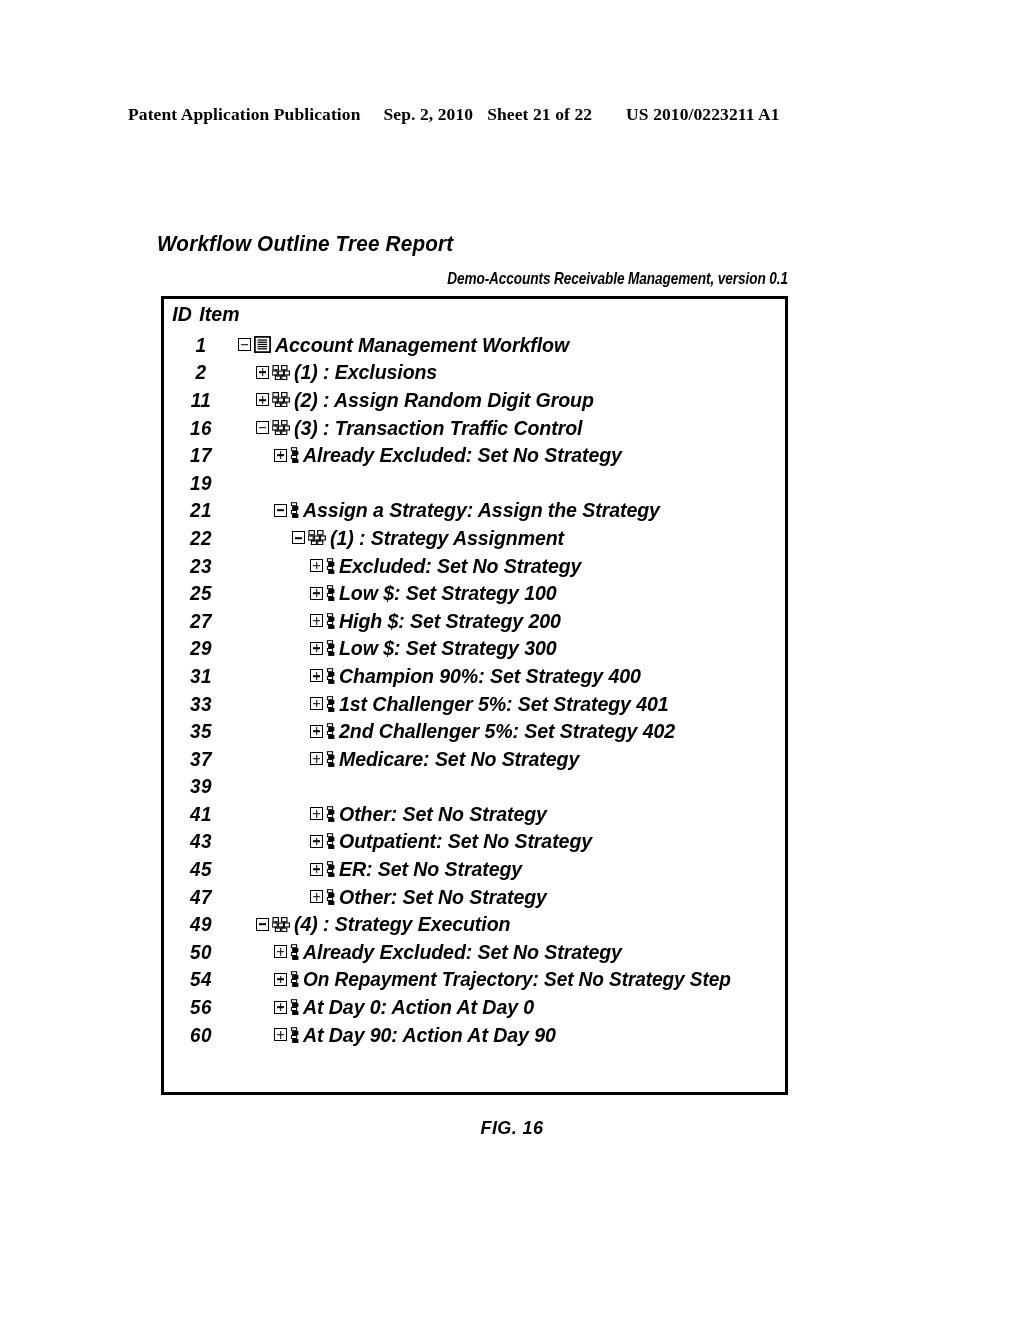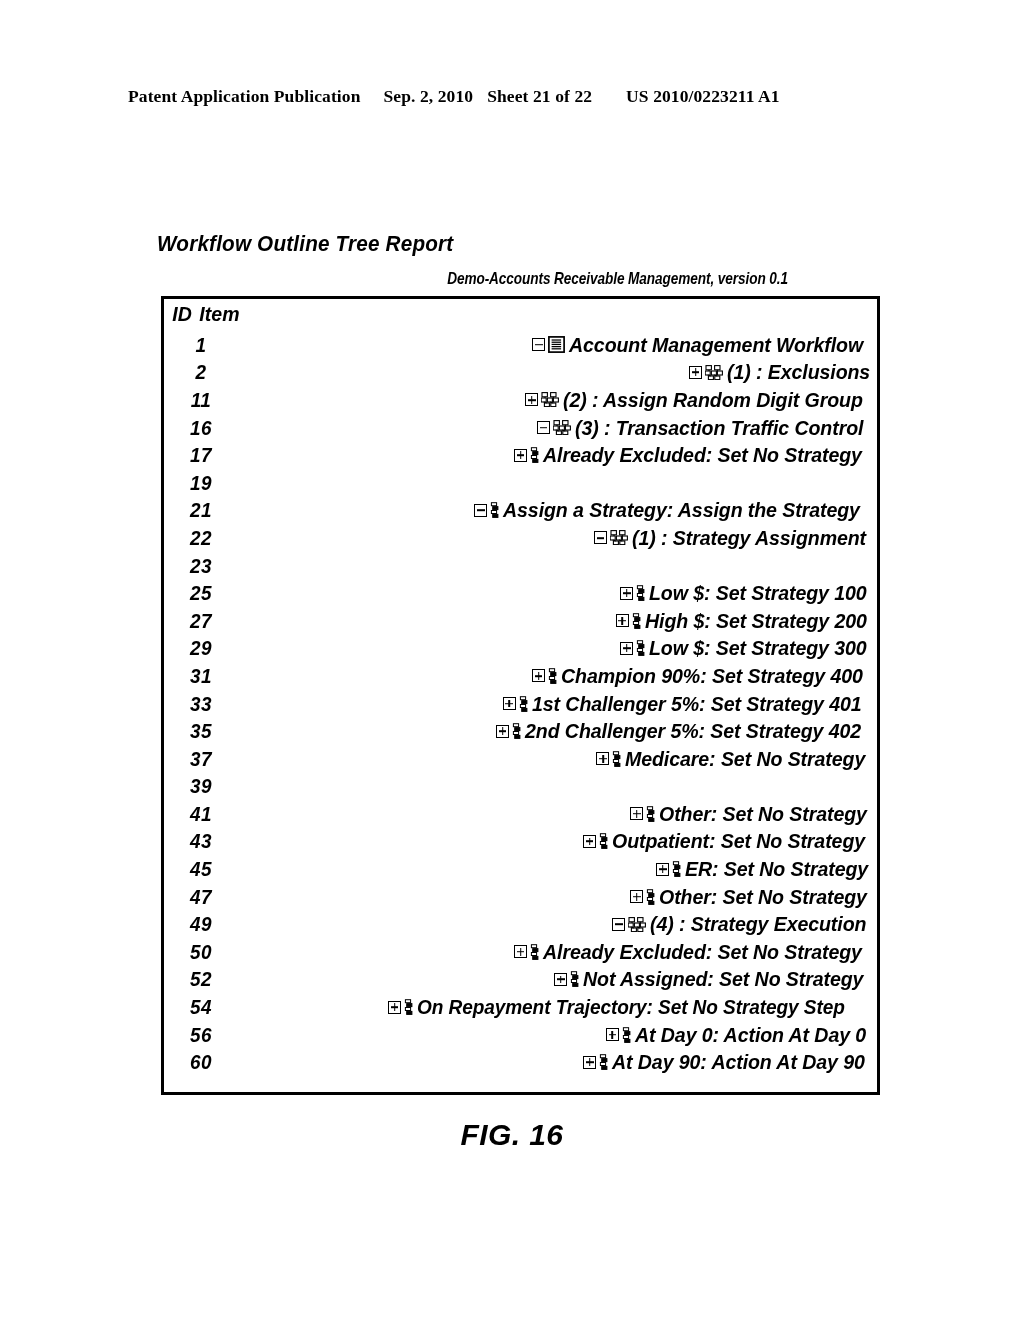--- a/index.html
+++ b/index.html
@@ -28,21 +28,21 @@
     font-family: "Liberation Serif", serif;
     font-weight: bold;
     font-size: 17.5px;
     letter-spacing: 0.1px;
     white-space: nowrap;
     text-align: center;
   }
   .pub-header .h-pub   { }
   .pub-header .h-date  { margin-left: 23px; }
   .pub-header .h-sheet { margin-left: 14px; }
-  .pub-header .h-num   { margin-left: 34px; }
+  .pub-header .h-num   { margin-left: 34px; margin-top: 18px; }
 
   
   .fig-title {
     position: absolute;
     left: 157px;
     top: 231px;
     font-family: "Liberation Sans", sans-serif;
     font-style: italic;
     font-weight: bold;
     font-size: 22px;
@@ -67,21 +67,21 @@
     transform: scaleX(0.80);
     transform-origin: right center;
     white-space: nowrap;
   }
 
   
   .report-box {
     position: absolute;
     left: 161px;
     top: 296px;
-    width: 719px;
+    width: 627px;
     height: 799px;
     border: 3px solid #000000;
     background: #ffffff;
     overflow: visible;
   }
 
   .report-inner {
     position: relative;
     padding: 3px 0 0 0;
   }
@@ -117,21 +117,20 @@
     font-weight: bold;
     font-size: 21px;
     letter-spacing: 0.4px;
     transform: scaleX(0.9);
   }
   .row-body {
     display: flex;
     align-items: center;
     flex: 1 1 auto;
     min-width: 0;
-    justify-content: flex-end;
   }
 
   
   .indent { flex: 0 0 auto; height: 1px; }
 
   
   .expander {
     flex: 0 0 auto;
     width: 13px;
     height: 13px;
@@ -179,21 +178,21 @@
   
   .fig-caption {
     position: absolute;
     left: 0;
     top: 1118px;
     width: 1024px;
     text-align: center;
     font-family: "Liberation Sans", sans-serif;
     font-style: italic;
     font-weight: bold;
-    font-size: 30px;
+    font-size: 18px;
     letter-spacing: 0.4px;
   }
 </style>
 </head>
 <body>
 
 <div class="pub-header">
   <span class="h-pub">Patent Application Publication</span>
   <span class="h-date">Sep. 2, 2010</span>
   <span class="h-sheet">Sheet 21 of 22</span>
@@ -352,20 +351,33 @@
                 <line x1="12.3" y1="4.8" x2="12.3" y2="6" stroke="#000" stroke-width="1.1"></line>
                 <line x1="2.7" y1="10" x2="5.9" y2="11" stroke="#000" stroke-width="1.1"></line>
                 <line x1="8.9" y1="10" x2="12.3" y2="11" stroke="#000" stroke-width="1.1"></line>
               </svg>
             </span>
             <span class="row-label">(1) : Strategy Assignment</span>
           </div>
         </div>
         <div class="tree-row">
           <div class="row-id">23</div>
+          <div class="row-body">
+            <span class="indent" style="width: 72px;"></span>
+            <span class="expander plus"></span>
+            <span class="node-icon">
+              <svg width="9" height="16" viewBox="0 0 9 16">
+                <rect x="1.4" y="0.7" width="5.2" height="3.0" fill="#fff" stroke="#000" stroke-width="1.0"></rect>
+                <rect x="2.7" y="4.6" width="5.2" height="3.0" fill="#000" stroke="#000" stroke-width="1.0"></rect>
+                <rect x="1.4" y="8.5" width="5.2" height="3.0" fill="#fff" stroke="#000" stroke-width="1.0"></rect>
+                <rect x="2.7" y="12.399999999999999" width="5.2" height="3.0" fill="#000" stroke="#000" stroke-width="1.0"></rect>
+              </svg>
+            </span>
+            <span class="row-label">Excluded: Set No Strategy</span>
+          </div>
         </div>
         <div class="tree-row">
           <div class="row-id">25</div>
           <div class="row-body">
             <span class="indent" style="width: 72px;"></span>
             <span class="expander plus"></span>
             <span class="node-icon">
               <svg width="9" height="16" viewBox="0 0 9 16">
                 <rect x="1.4" y="0.7" width="5.2" height="3.0" fill="#fff" stroke="#000" stroke-width="1.0"></rect>
                 <rect x="2.7" y="4.6" width="5.2" height="3.0" fill="#000" stroke="#000" stroke-width="1.0"></rect>
@@ -572,36 +584,20 @@
                 <rect x="1.4" y="0.7" width="5.2" height="3.0" fill="#fff" stroke="#000" stroke-width="1.0"></rect>
                 <rect x="2.7" y="4.6" width="5.2" height="3.0" fill="#000" stroke="#000" stroke-width="1.0"></rect>
                 <rect x="1.4" y="8.5" width="5.2" height="3.0" fill="#fff" stroke="#000" stroke-width="1.0"></rect>
                 <rect x="2.7" y="12.399999999999999" width="5.2" height="3.0" fill="#000" stroke="#000" stroke-width="1.0"></rect>
               </svg>
             </span>
             <span class="row-label">Already Excluded: Set No Strategy</span>
           </div>
         </div>
         <div class="tree-row">
-          <div class="row-id">52</div>
-          <div class="row-body">
-            <span class="indent" style="width: 36px;"></span>
-            <span class="expander plus"></span>
-            <span class="node-icon">
-              <svg width="9" height="16" viewBox="0 0 9 16">
-                <rect x="1.4" y="0.7" width="5.2" height="3.0" fill="#fff" stroke="#000" stroke-width="1.0"></rect>
-                <rect x="2.7" y="4.6" width="5.2" height="3.0" fill="#000" stroke="#000" stroke-width="1.0"></rect>
-                <rect x="1.4" y="8.5" width="5.2" height="3.0" fill="#fff" stroke="#000" stroke-width="1.0"></rect>
-                <rect x="2.7" y="12.399999999999999" width="5.2" height="3.0" fill="#000" stroke="#000" stroke-width="1.0"></rect>
-              </svg>
-            </span>
-            <span class="row-label">Not Assigned: Set No Strategy</span>
-          </div>
-        </div>
-        <div class="tree-row">
           <div class="row-id">54</div>
           <div class="row-body">
             <span class="indent" style="width: 36px;"></span>
             <span class="expander plus"></span>
             <span class="node-icon">
               <svg width="9" height="16" viewBox="0 0 9 16">
                 <rect x="1.4" y="0.7" width="5.2" height="3.0" fill="#fff" stroke="#000" stroke-width="1.0"></rect>
                 <rect x="2.7" y="4.6" width="5.2" height="3.0" fill="#000" stroke="#000" stroke-width="1.0"></rect>
                 <rect x="1.4" y="8.5" width="5.2" height="3.0" fill="#fff" stroke="#000" stroke-width="1.0"></rect>
                 <rect x="2.7" y="12.399999999999999" width="5.2" height="3.0" fill="#000" stroke="#000" stroke-width="1.0"></rect>

